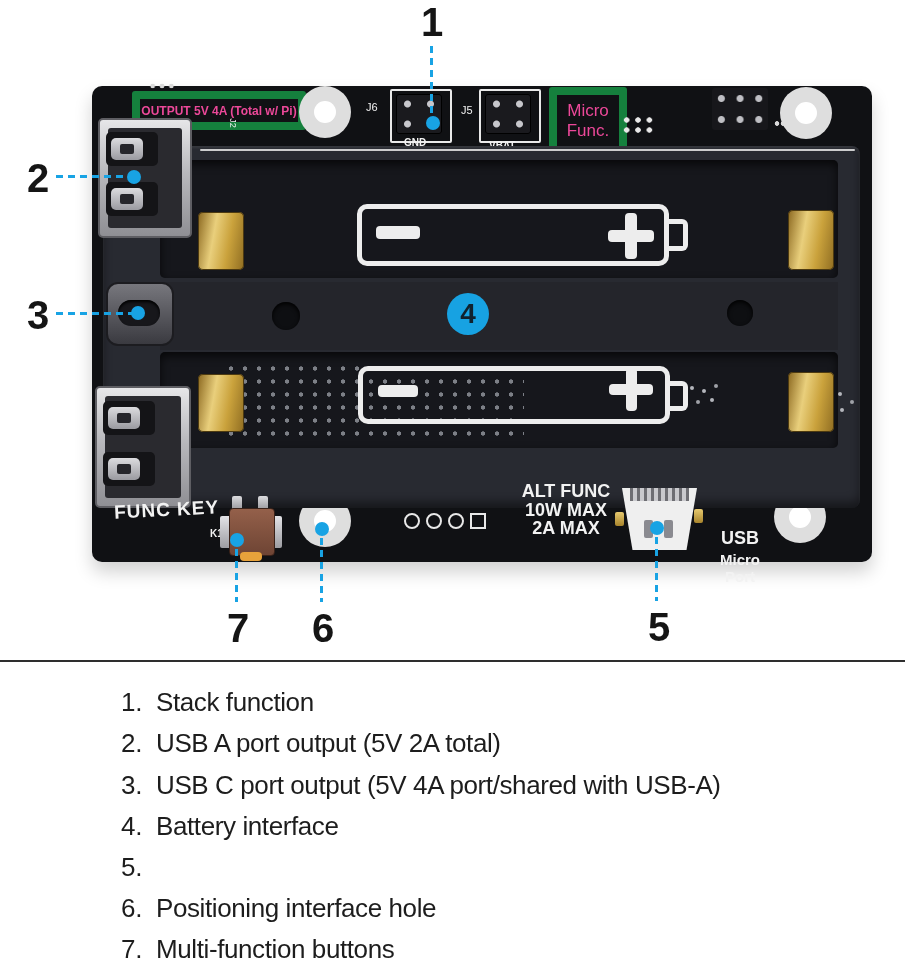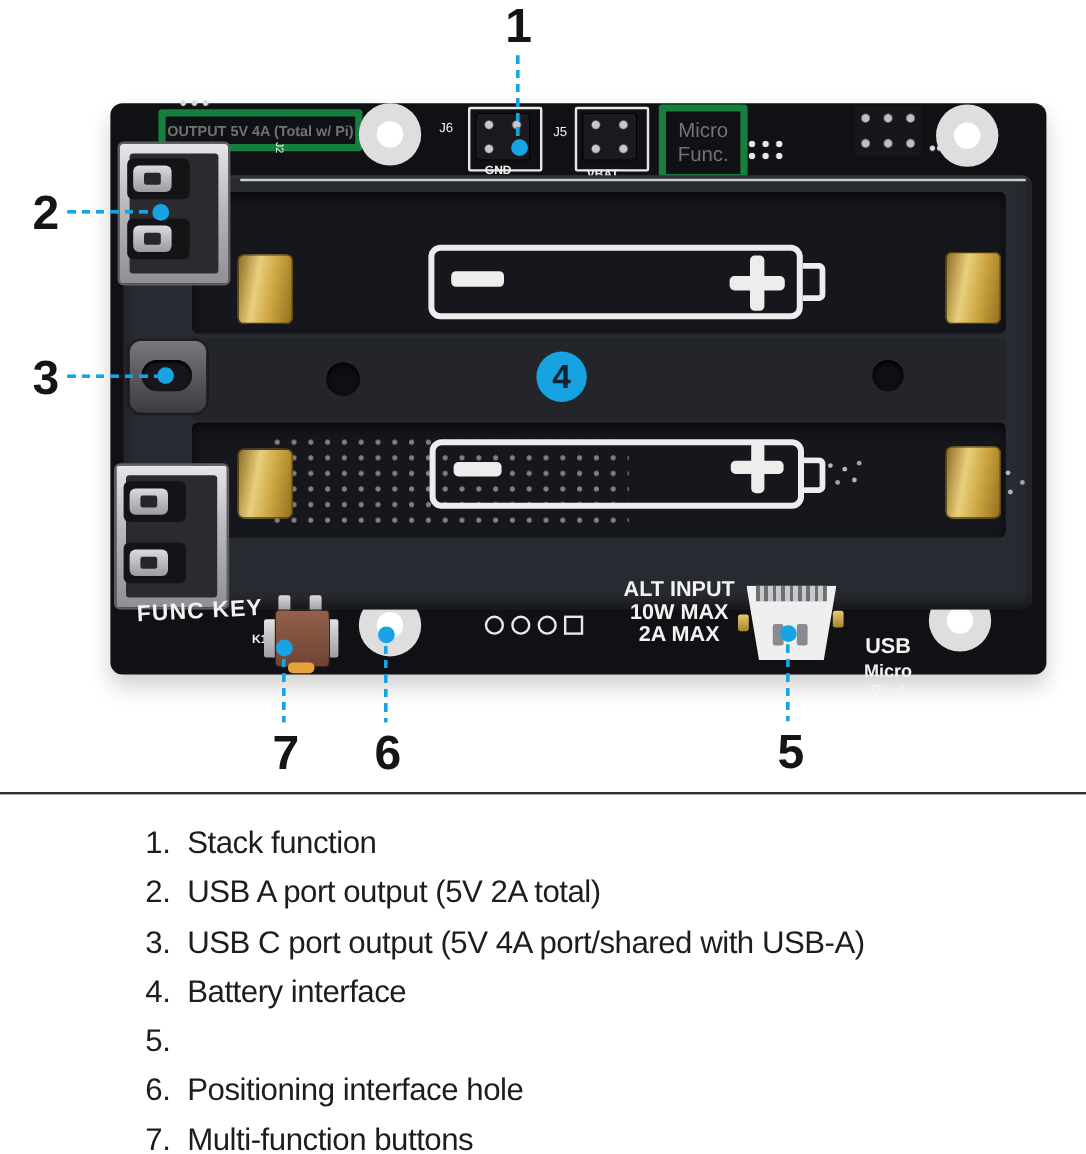--- a/index.html
+++ b/index.html
@@ -3,21 +3,21 @@
 <meta charset="utf-8">
 <style>
   html,body{margin:0;padding:0;background:#ffffff;}
   #canvas{position:relative;width:905px;height:962px;background:#ffffff;overflow:hidden;
           font-family:"Liberation Sans",sans-serif;}
   .abs{position:absolute;}
 
   
   .pcb{left:92px;top:86px;width:780px;height:476px;background:#101114;border-radius:10px;
        box-shadow:0 10px 18px rgba(0,0,0,.18);}
-  .silk-box{border:6px solid #15803d;border-radius:3px;color:#737373;display:flex;
+  .silk-box{border:8px solid #15803d;border-radius:3px;color:#ec4899;display:flex;
             align-items:center;justify-content:center;}
   .silk-text{color:#f2f2f2;}
   .hole{border-radius:50%;background:#dedede;}
   .hole::after{content:"";position:absolute;left:50%;top:50%;width:22px;height:22px;margin:-11px 0 0 -11px;
                border-radius:50%;background:#ffffff;}
   .jumper{background:#1a1a1e;border-radius:3px;
           background-image:radial-gradient(circle 4px,#c7c7cc 0 3px,transparent 4px);
           background-size:50% 50%;box-shadow:0 0 0 1px #000 inset;}
   .silk-frame{border:2px solid #e9e9e9;border-radius:2px;}
   .hdr6{background:#17171b;border-radius:3px;
@@ -176,21 +176,21 @@
   <div class="abs btn-term" style="left:220px;top:516px;width:62px;height:32px;"></div>
   <div class="abs btn-body" style="left:229px;top:508px;width:44px;height:46px;"></div>
   <div class="abs btn-nub" style="left:240px;top:552px;width:22px;height:9px;"></div>
 
   <div class="abs" style="left:404px;top:513px;width:12px;height:12px;border:2px solid #e8e8e8;border-radius:50%;"></div>
   <div class="abs" style="left:426px;top:513px;width:12px;height:12px;border:2px solid #e8e8e8;border-radius:50%;"></div>
   <div class="abs" style="left:448px;top:513px;width:12px;height:12px;border:2px solid #e8e8e8;border-radius:50%;"></div>
   <div class="abs" style="left:470px;top:513px;width:12px;height:12px;border:2px solid #e8e8e8;"></div>
 
   <div class="abs silk-text" style="left:516px;top:482px;width:100px;text-align:center;font-size:18px;font-weight:700;line-height:18.5px;">
-    <div>ALT INPUT</div>
+    <div>ALT FUNC</div>
     <div>10W MAX</div>
     <div>2A MAX</div>
   </div>
 
   <div class="abs goldpad" style="left:615px;top:512px;width:9px;height:14px;"></div>
   <div class="abs goldpad" style="left:694px;top:509px;width:9px;height:14px;"></div>
   <div class="abs microusb" style="left:622px;top:488px;width:75px;height:62px;">
     <div class="pins"></div>
     <div class="cav1" style="left:22px;"></div>
     <div class="cav2" style="left:42px;"></div>

